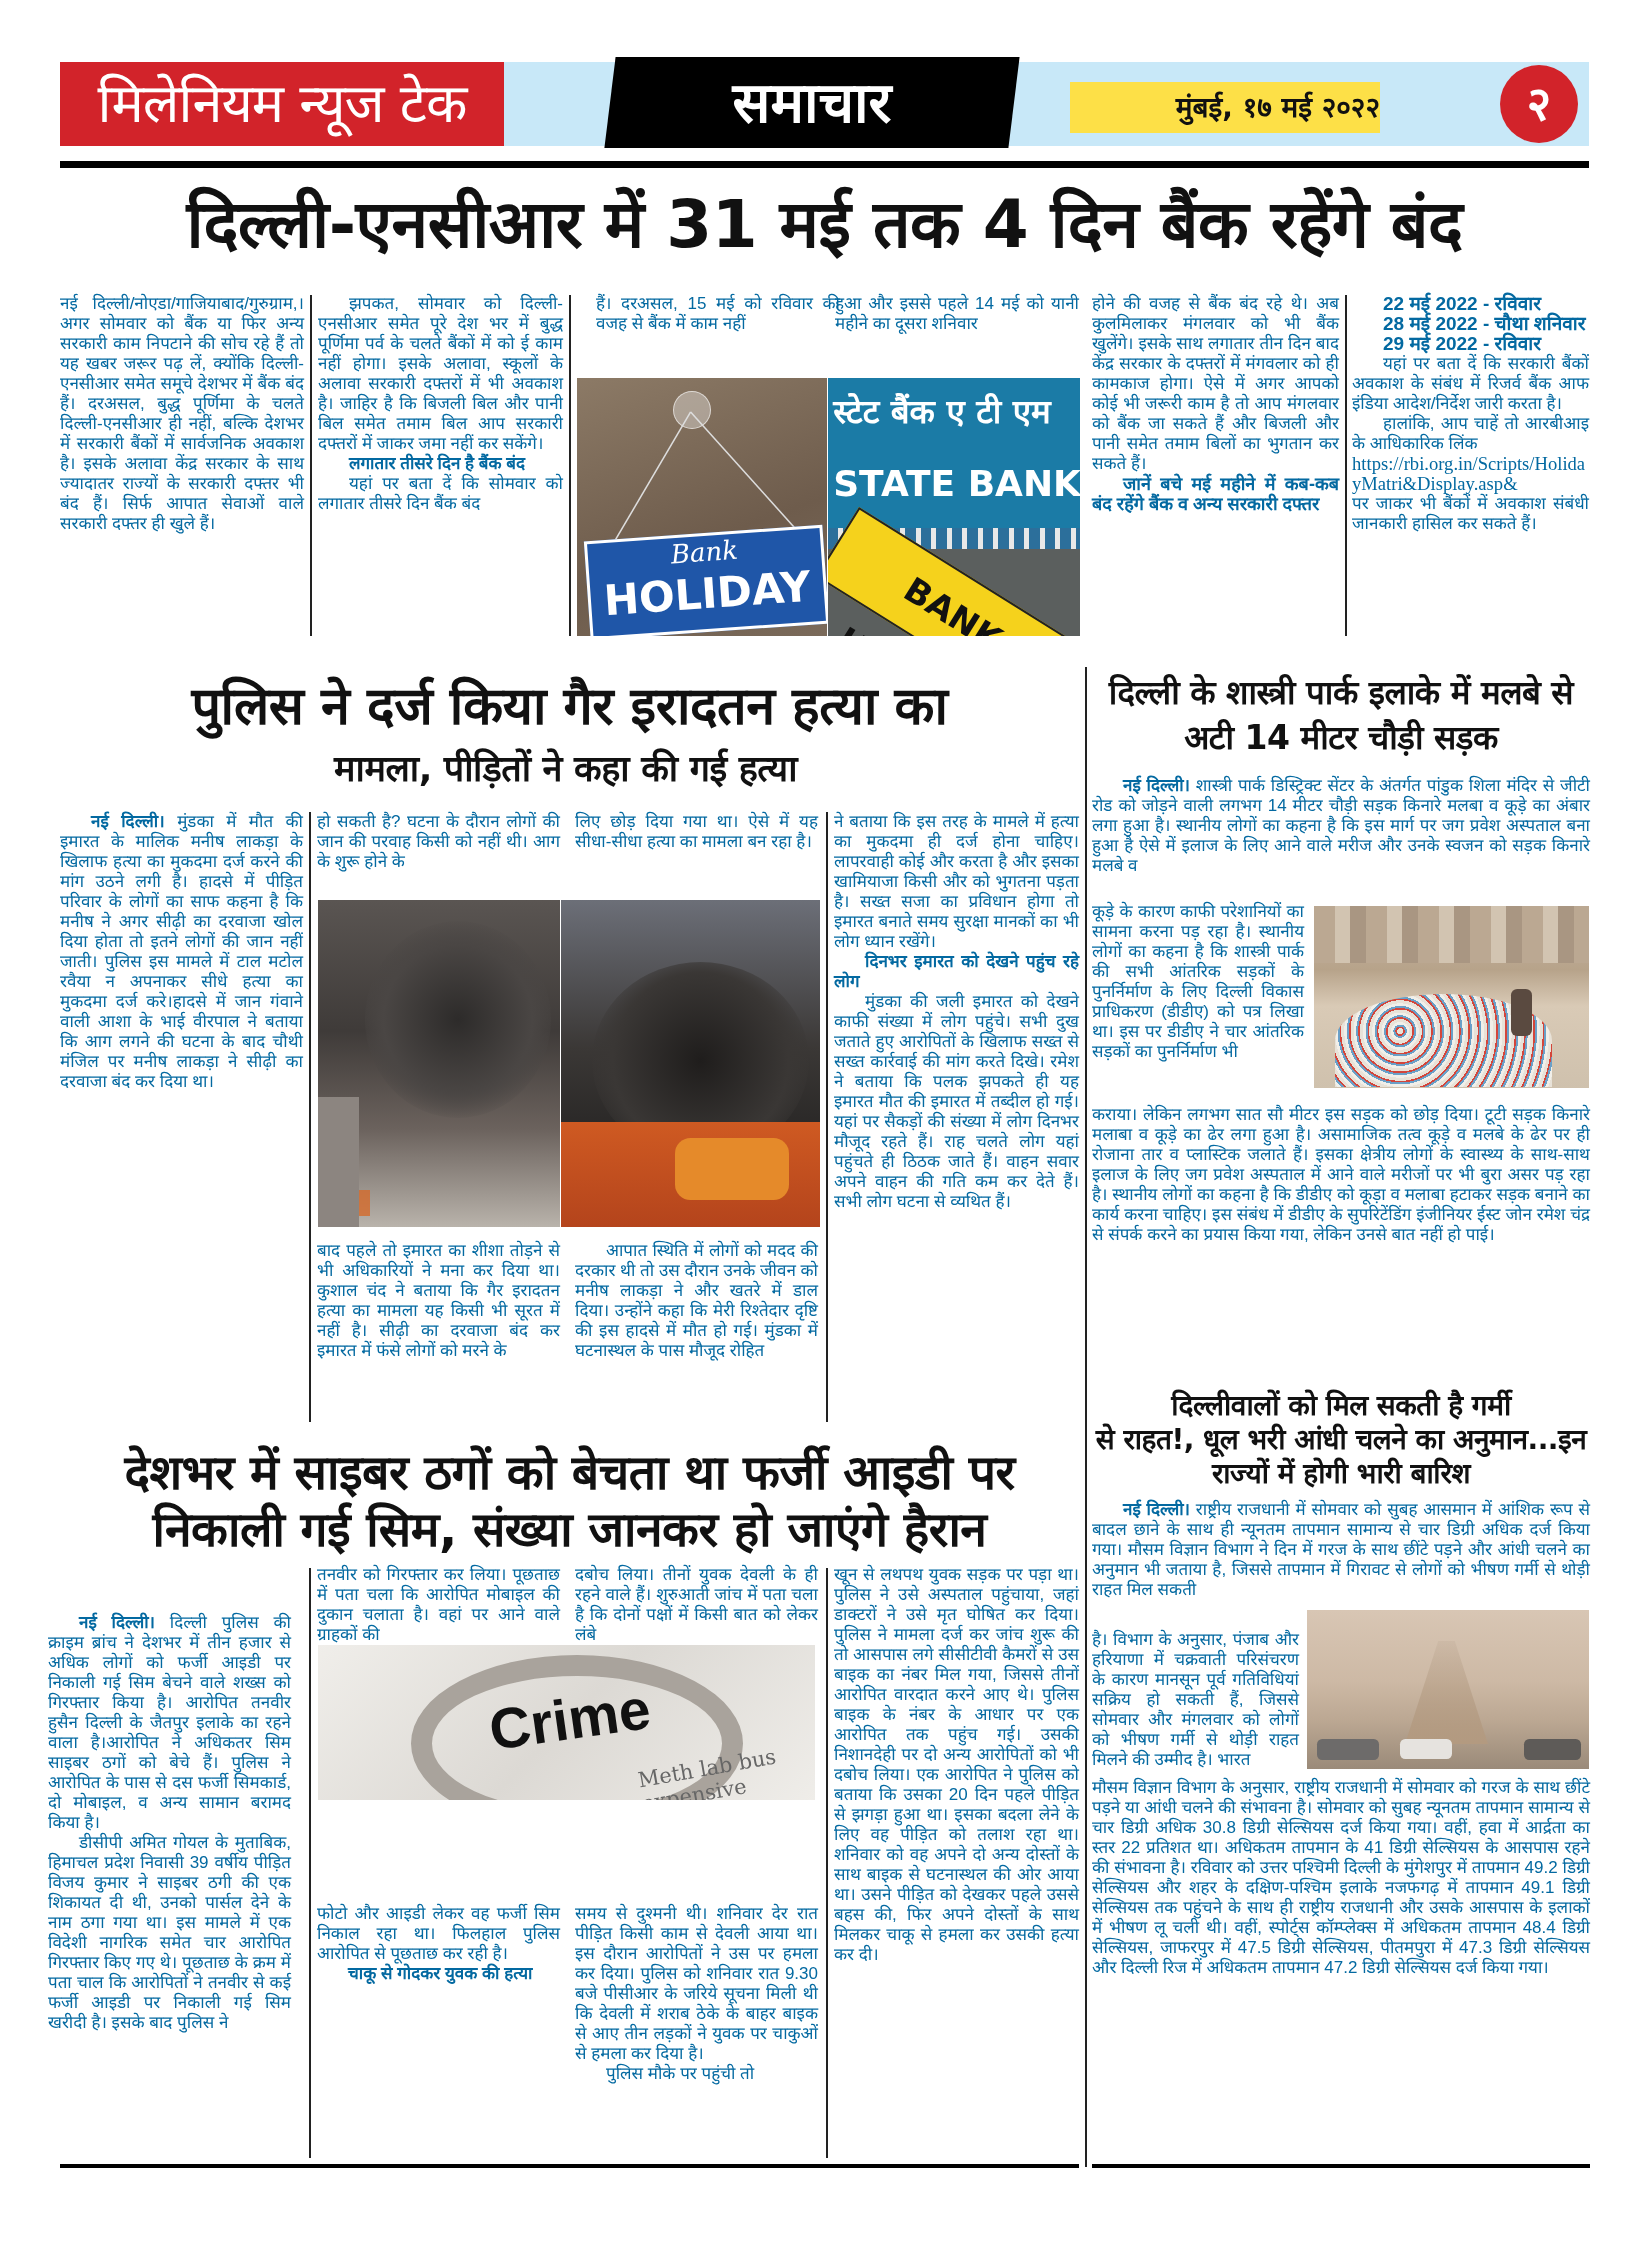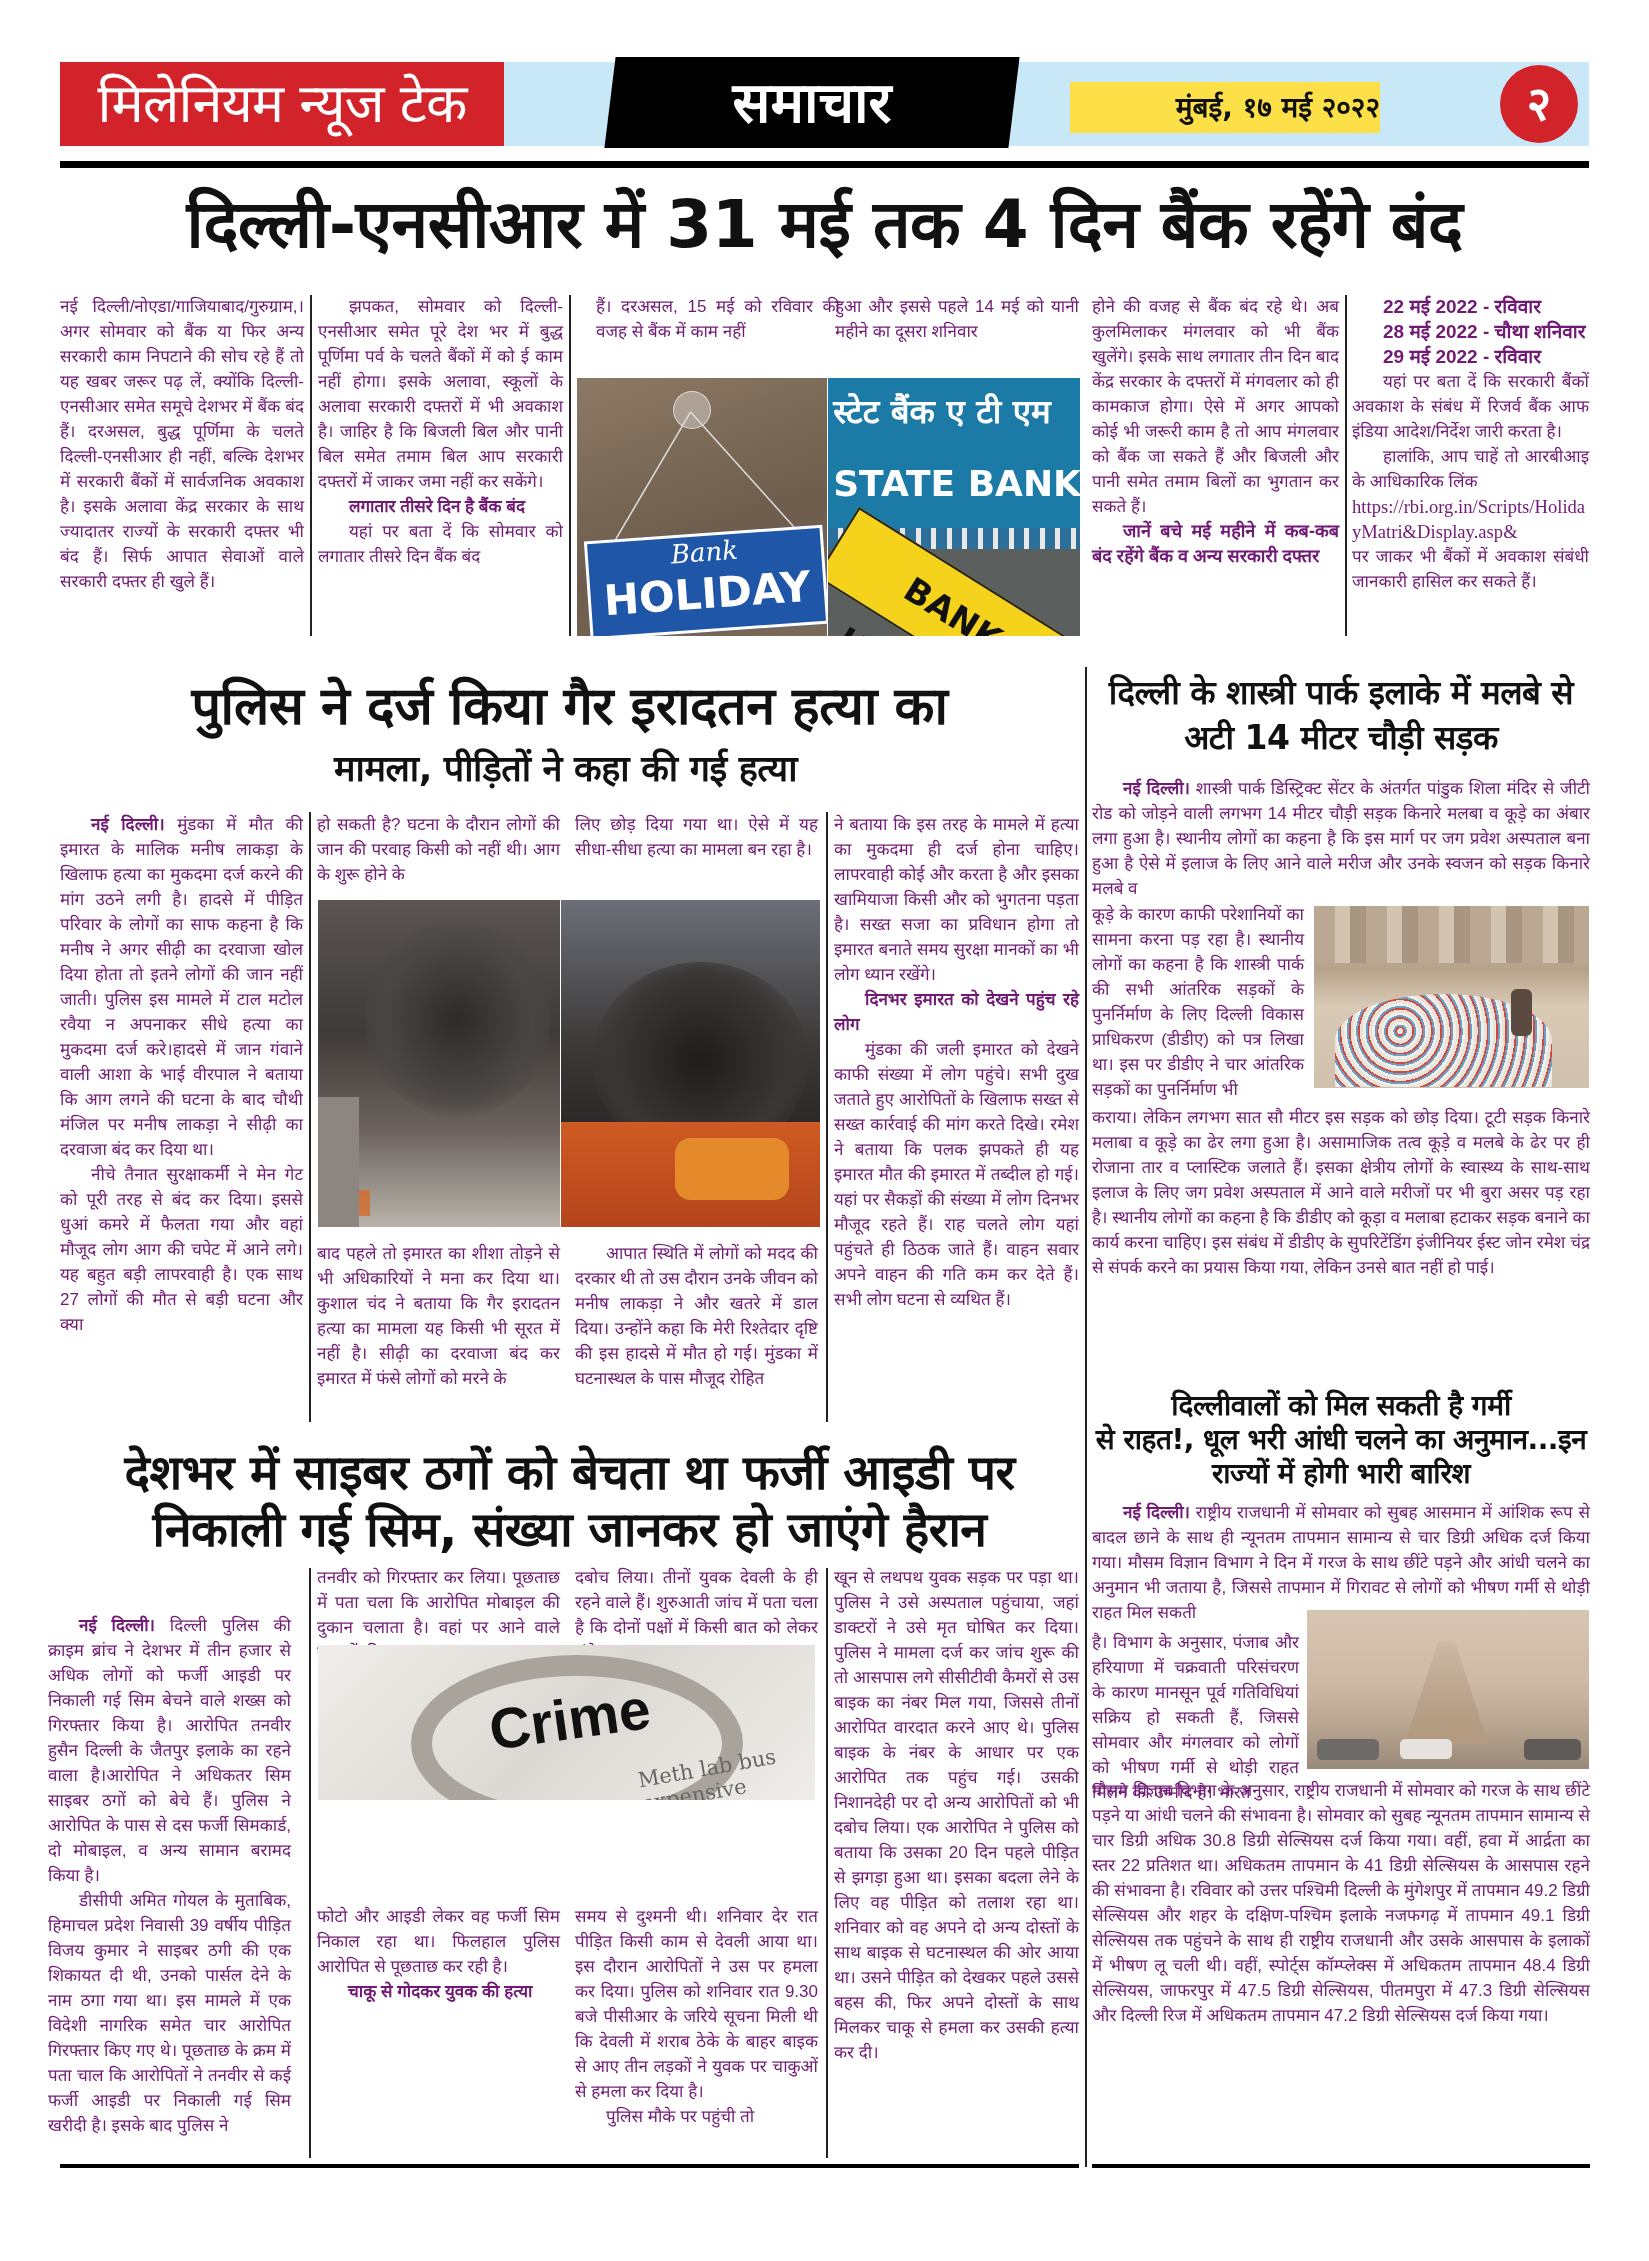--- a/index.html
+++ b/index.html
@@ -17,21 +17,21 @@
   .section span { display:block; transform:skewX(7deg); color:#fff; font-weight:bold;
                   font-size:56px; line-height:91px; text-align:center; }
   .dateline { left:1070px; top:82px; width:310px; height:51px; background:#fde047;
               font-weight:bold; font-size:28px; line-height:51px; text-align:right; color:#111; }
   .pageno { left:1500px; top:65px; width:78px; height:78px; border-radius:50%;
             background:#d2232a; color:#fff; font-weight:bold; font-size:47px;
             line-height:78px; text-align:center; }
   .rule-top { left:60px; top:161px; width:1529px; height:7.2px; background:#000; }
 
   .hl { font-weight:bold; color:#111; text-align:center; letter-spacing:-0.5px; }
-  .col { position:absolute; font-size:17px; line-height:25px; text-align:justify; color:#701a75;
+  .col { position:absolute; font-size:17px; line-height:20px; text-align:justify; color:#0369a1;
          font-family:"Liberation Sans", sans-serif; }
   .col p { margin:0; text-indent:0; }
   .col p.ind { text-indent:31px; }
   .col .sub { font-weight:bold; text-indent:31px; }
   .col b { font-weight:bold; }
   .url { font-family:"Liberation Serif", serif; font-size:18.6px; }
 
   .photo { position:absolute; overflow:hidden; }
 
   .vrule { position:absolute; width:1.6px; background:#222; }
@@ -106,21 +106,20 @@
   <p class="ind">हालांकि, आप चाहें तो आरबीआइ के आधिकारिक लिंक</p>
   <p class="url" style="word-break:break-all;">https://rbi.org.in/Scripts/HolidayMatri&amp;Display.asp&amp;</p>
   <p>पर जाकर भी बैंकों में अवकाश संबंधी जानकारी हासिल कर सकते हैं।</p>
 </div>
 
 <div class="abs hl" style="left:60px; top:673px; width:1019px; font-size:52px; line-height:67px;">पुलिस ने दर्ज किया गैर इरादतन हत्या का</div>
 <div class="abs hl" style="left:56px; top:735px; width:1019px; font-size:36px; line-height:67px;">मामला, पीड़ितों ने कहा की गई हत्या</div>
 
 <div class="col" style="left:60px; top:812px; width:243px;">
   <p class="ind"><b>नई दिल्ली।</b> <span>मुंडका में मौत की इमारत के मालिक मनीष लाकड़ा के खिलाफ हत्या का मुकदमा दर्ज करने की मांग उठने लगी है। हादसे में पीड़ित परिवार के लोगों का साफ कहना है कि मनीष ने अगर सीढ़ी का दरवाजा खोल दिया होता तो इतने लोगों की जान नहीं जाती। पुलिस इस मामले में टाल मटोल रवैया न अपनाकर सीधे हत्या का मुकदमा दर्ज करे।हादसे में जान गंवाने वाली आशा के भाई वीरपाल ने बताया कि आग लगने की घटना के बाद चौथी मंजिल पर मनीष लाकड़ा ने सीढ़ी का दरवाजा बंद कर दिया था।</span></p>
-  <p class="ind">नीचे तैनात सुरक्षाकर्मी ने मेन गेट को पूरी तरह से बंद कर दिया। इससे धुआं कमरे में फैलता गया और वहां मौजूद लोग आग की चपेट में आने लगे। यह बहुत बड़ी लापरवाही है। एक साथ 27 लोगों की मौत से बड़ी घटना और क्या</p>
 </div>
 <div class="vrule" style="left:309px; top:812px; height:610px;"></div>
 
 <div class="col" style="left:317px; top:812px; width:243px;">
   <p>हो सकती है? घटना के दौरान लोगों की जान की परवाह किसी को नहीं थी। आग के शुरू होने के</p>
 </div>
 <div class="col" style="left:575px; top:812px; width:243px;">
   <p>लिए छोड़ दिया गया था। ऐसे में यह सीधा-सीधा हत्या का मामला बन रहा है।</p>
 </div>
 

